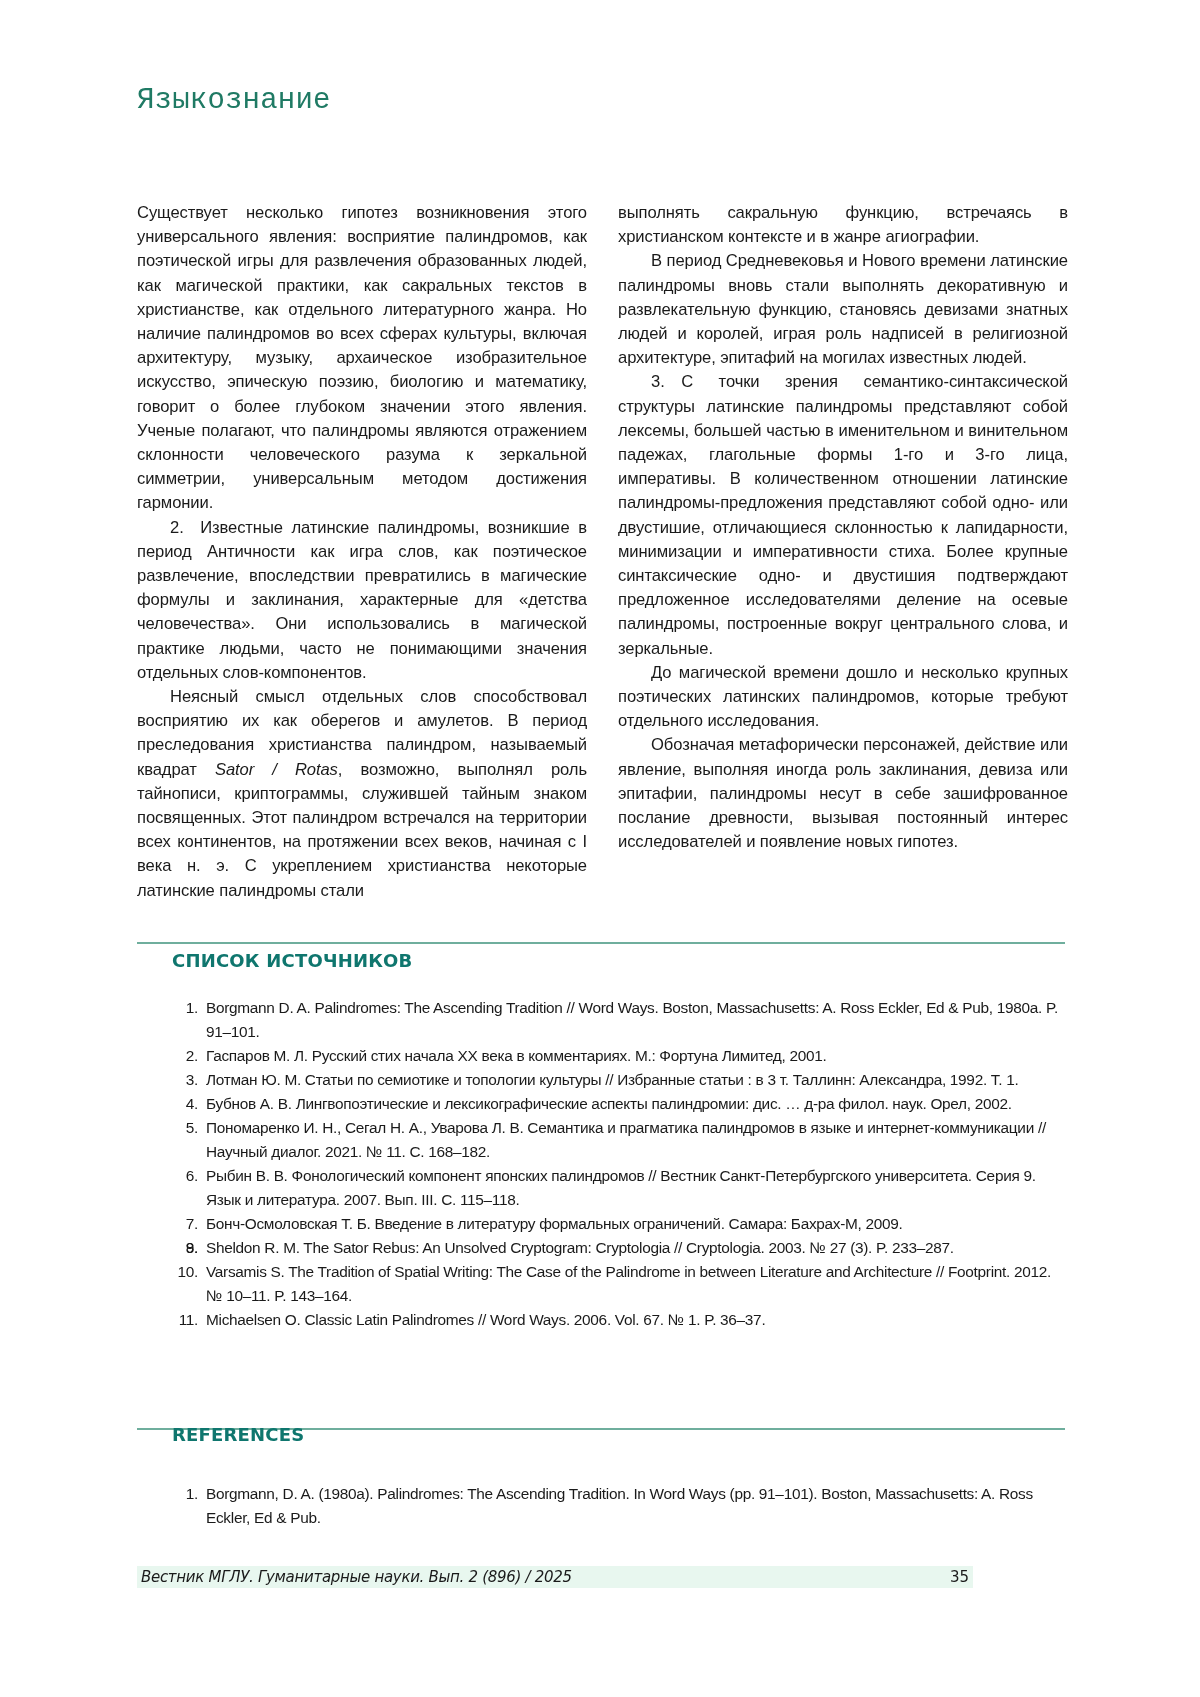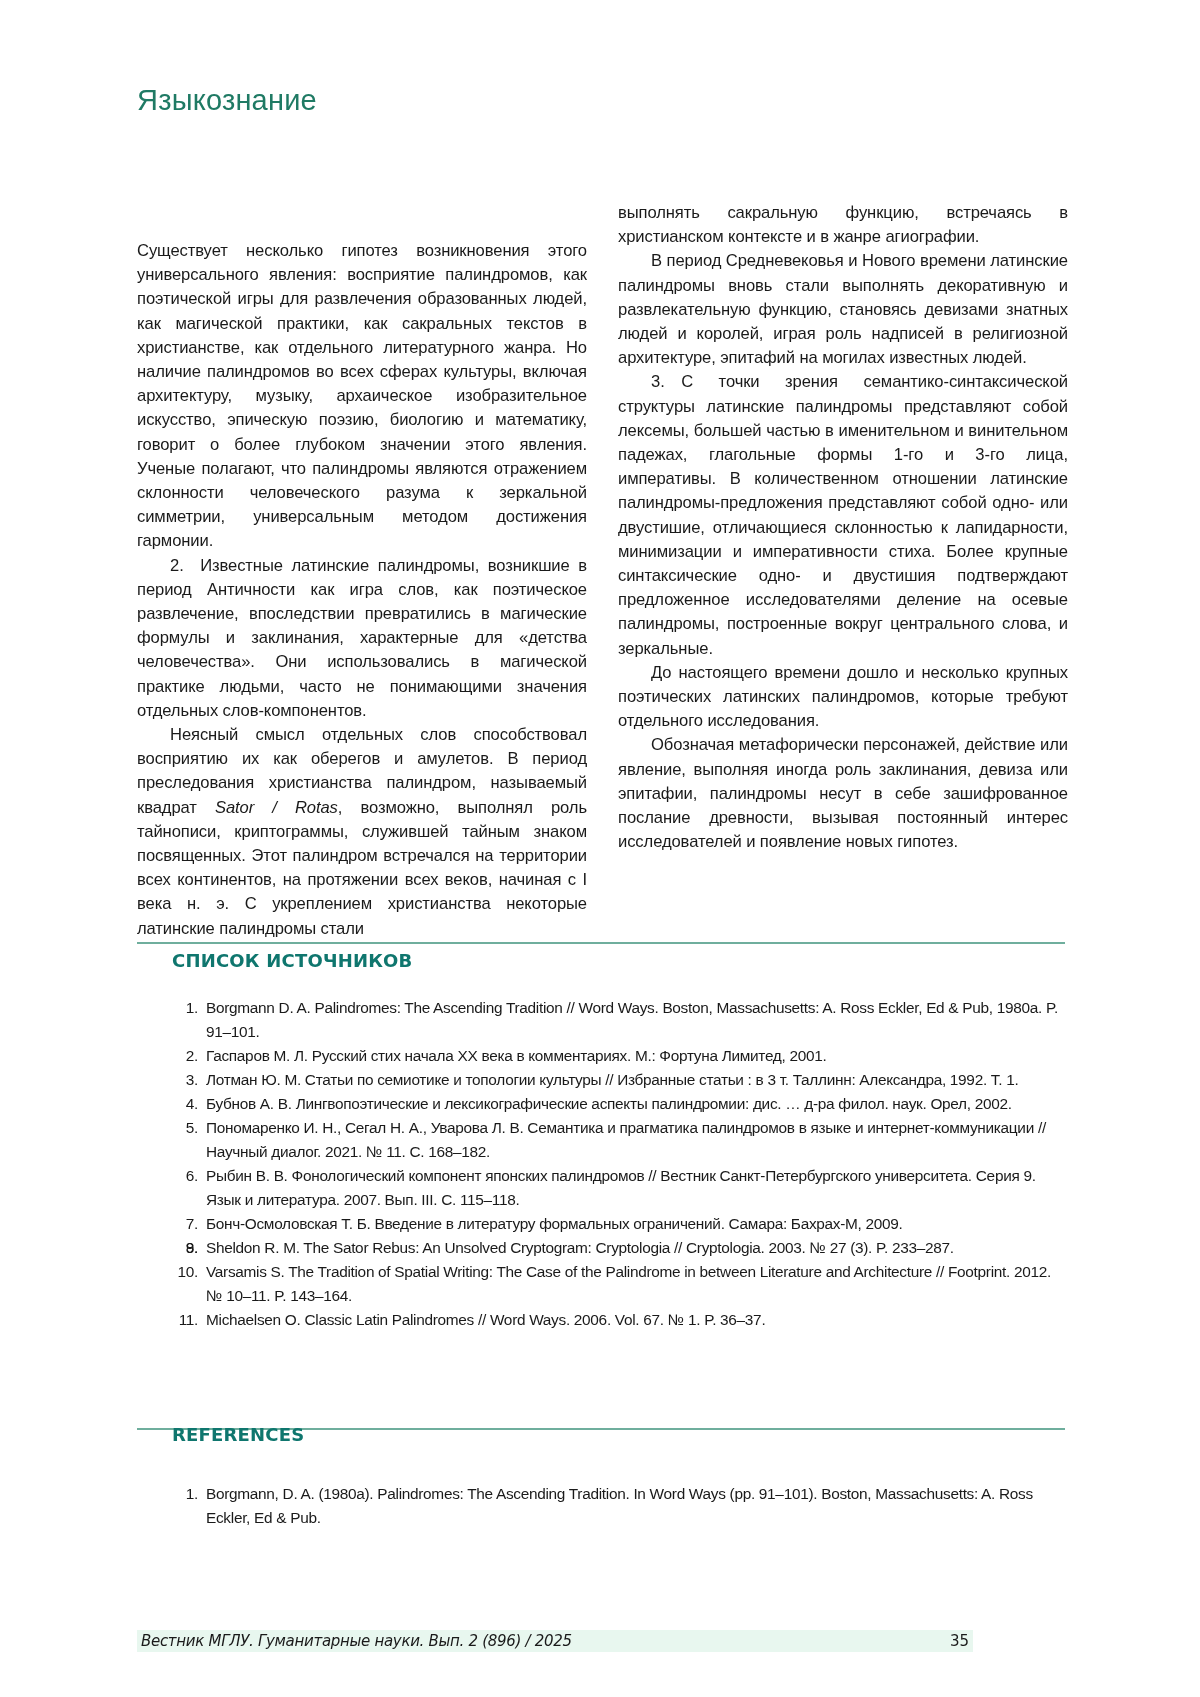--- a/index.html
+++ b/index.html
@@ -1,48 +1,48 @@
 <!DOCTYPE html>
 <html><head>
   <meta charset="utf-8">
   <style>
     html, body { margin: 0; padding: 0; background: #ffffff; }
     body { width: 1200px; height: 1697px; position: relative; overflow: hidden; color: #1a1a1a; font-family: "DejaVu Sans", sans-serif; }
-    .section-title { position: absolute; left: 137px; top: 84px; font-size: 29px; color: #1f7a64; font-family: Liberation Sans, sans-serif; letter-spacing: 0.2px; }
+    .section-title { position: absolute; left: 137px; top: 84px; font-size: 29px; color: #1f7a64; font-family: Liberation Mono, monospace; letter-spacing: 0.2px; }
     .col { position: absolute; top: 201px; width: 450px; font-size: 16.6px; line-height: 24.2px; text-align: justify; font-family: "Liberation Sans", sans-serif; letter-spacing: -0.1px; }
-    .col.left { left: 137px; margin-top: 38px; }
+    .col.left { left: 137px; }
     .col.right { left: 618px; }
     .col p { margin: 0; }
     .col p.indent { text-indent: 33px; }
     .col em { font-style: italic; }
     .rule { position: absolute; left: 137px; width: 928px; height: 2px; background: #6fae9d; }
     .ref-heading { position: absolute; left: 172px; font-size: 18px; font-weight: bold; color: #0f766e; font-family: "DejaVu Sans", sans-serif; letter-spacing: 0.2px; }
     .ref-list { position: absolute; left: 172px; width: 893px; margin: 0; padding: 0; list-style: none; font-size: 15.4px; line-height: 24px; font-family: "Liberation Sans", sans-serif; letter-spacing: -0.3px; }
     .ref-list li { position: relative; padding-left: 34px; }
     .ref-list .num { position: absolute; left: 0; width: 26px; text-align: right; }
-    .footer { position: absolute; left: 137px; top: 1630px; width: 836px; height: 22px; background: #e8f7ef; font-size: 15px; line-height: 22px; font-family: "DejaVu Sans", sans-serif; }
+    .footer { position: absolute; left: 137px; top: 1566px; width: 836px; height: 22px; background: #e8f7ef; font-size: 15px; line-height: 22px; font-family: "DejaVu Sans", sans-serif; }
     .footer .journal { position: absolute; left: 4px; font-style: italic; letter-spacing: -0.3px; }
     .footer .page-num { position: absolute; right: 4px; }
   </style>
 </head>
 <body>
 
 <div class="section-title">Языкознание</div>
 
 <div class="col left">
   <p>Существует несколько гипотез возникновения этого универсального явления: восприятие палиндромов, как поэтической игры для развлечения образованных людей, как магической практики, как сакральных текстов в христианстве, как отдельного литературного жанра. Но наличие палиндромов во всех сферах культуры, включая архитектуру, музыку, архаическое изобразительное искусство, эпическую поэзию, биологию и математику, говорит о более глубоком значении этого явления. Ученые полагают, что палиндромы являются отражением склонности человеческого разума к зеркальной симметрии, универсальным методом достижения гармонии.</p>
   <p class="indent">2. Известные латинские палиндромы, возникшие в период Античности как игра слов, как поэтическое развлечение, впоследствии превратились в магические формулы и заклинания, характерные для «детства человечества». Они использовались в магической практике людьми, часто не понимающими значения отдельных слов-компонентов.</p>
   <p class="indent"><span>Неясный смысл отдельных слов способствовал восприятию их как оберегов и амулетов. В период преследования христианства палиндром, называемый квадрат </span><em>Sator / Rotas</em><span>, возможно, выполнял роль тайнописи, криптограммы, служившей тайным знаком посвященных. Этот палиндром встречался на территории всех континентов, на протяжении всех веков, начиная с I века н. э. С укреплением христианства некоторые латинские палиндромы стали</span></p>
 </div>
 
 <div class="col right">
   <p>выполнять сакральную функцию, встречаясь в христианском контексте и в жанре агиографии.</p>
   <p class="indent">В период Средневековья и Нового времени латинские палиндромы вновь стали выполнять декоративную и развлекательную функцию, становясь девизами знатных людей и королей, играя роль надписей в религиозной архитектуре, эпитафий на могилах известных людей.</p>
   <p class="indent">3. С точки зрения семантико-синтаксической структуры латинские палиндромы представляют собой лексемы, большей частью в именительном и винительном падежах, глагольные формы 1-го и 3-го лица, императивы. В количественном отношении латинские палиндромы-предложения представляют собой одно- или двустишие, отличающиеся склонностью к лапидарности, минимизации и императивности стиха. Более крупные синтаксические одно- и двустишия подтверждают предложенное исследователями деление на осевые палиндромы, построенные вокруг центрального слова, и зеркальные.</p>
-  <p class="indent">До настоящего времени дошло и несколько крупных поэтических латинских палиндромов, которые требуют отдельного исследования.</p>
+  <p class="indent">До магической времени дошло и несколько крупных поэтических латинских палиндромов, которые требуют отдельного исследования.</p>
   <p class="indent">Обозначая метафорически персонажей, действие или явление, выполняя иногда роль заклинания, девиза или эпитафии, палиндромы несут в себе зашифрованное послание древности, вызывая постоянный интерес исследователей и появление новых гипотез.</p>
 </div>
 
 <div class="rule" style="top: 942px;"></div>
 <div class="ref-heading" style="top: 950px;">СПИСОК ИСТОЧНИКОВ</div>
 
 <ol class="ref-list" style="top: 996px;">
   <li><span class="num">1.</span><span>Borgmann D. A. Palindromes: The Ascending Tradition // Word Ways. Boston, Massachusetts: A. Ross Eckler, Ed &amp; Pub, 1980a. P. 91–101.</span></li>
   <li><span class="num">2.</span><span>Гаспаров М. Л. Русский стих начала XX века в комментариях. М.: Фортуна Лимитед, 2001.</span></li>
   <li><span class="num">3.</span><span>Лотман Ю. М. Статьи по семиотике и топологии культуры // Избранные статьи : в 3 т. Таллинн: Александра, 1992. Т. 1.</span></li>

